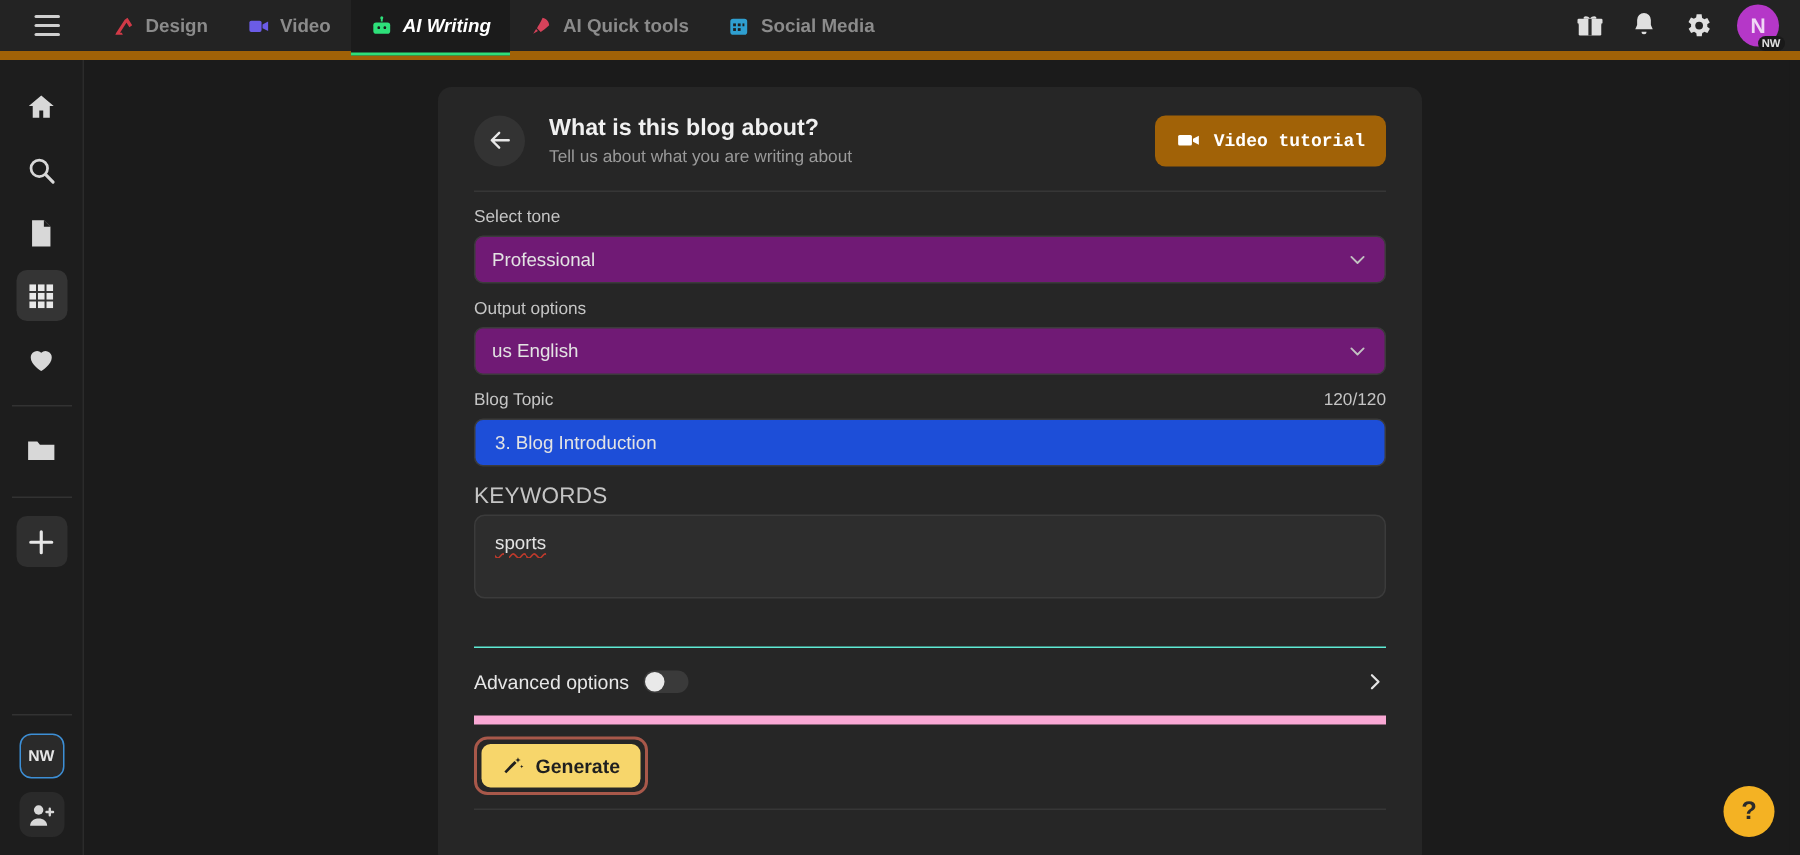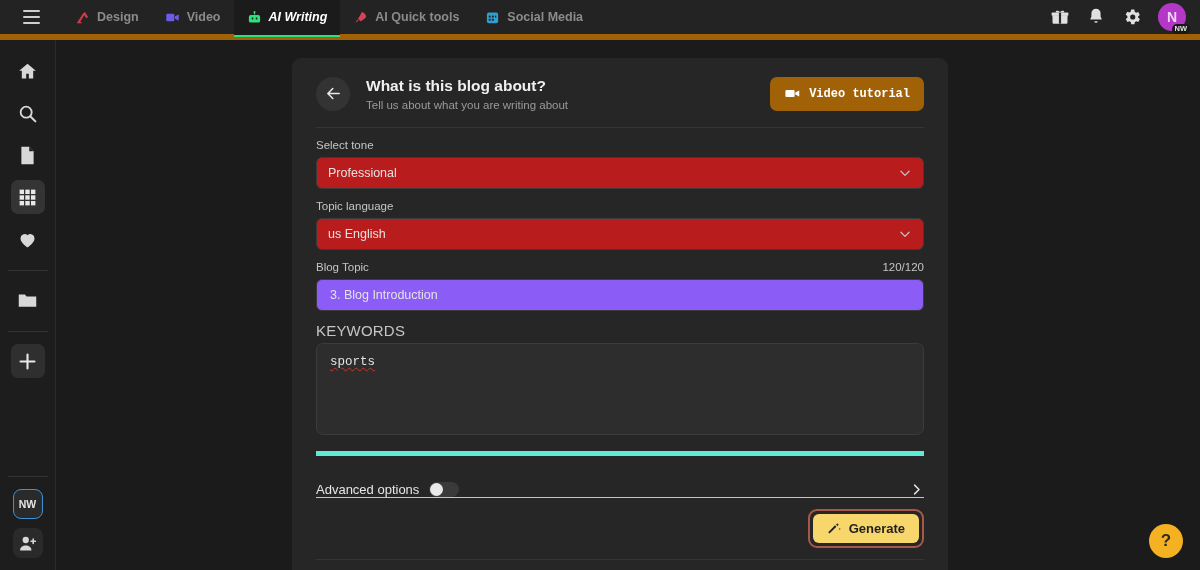--- a/index.html
+++ b/index.html
@@ -122,70 +122,70 @@
     font-family: Liberation Mono, monospace;
   }
 
   .field { padding-top: 11px; }
   .field-label {
     font-size: 11.5px; color: #c5c5c5; margin-bottom: 6px;
     display: flex; align-items: baseline;
   }
   .field-label .counter { margin-left: auto; font-size: 11.5px; color: #c5c5c5; }
   .select-box {
-    height: 32px; background: #b91c1c;
+    height: 32px; background: #701a75;
     border: 1px solid #3b3b3b; border-radius: 6px;
     display: flex; align-items: center;
     padding: 0 11px;
     font-size: 12.5px; color: #e3e3e3;
     cursor: pointer;
   }
   .select-box .chev { margin-left: auto; display: block; }
   .text-input {
-    height: 32px; background: #8b5cf6;
+    height: 32px; background: #1d4ed8;
     border: 1px solid #3b3b3b; border-radius: 6px;
     display: flex; align-items: center; padding: 0 13px;
     font-size: 12.5px; color: #e3e3e3; cursor: text;
   }
   .kw-label { font-size: 15px; color: #c5c5c5; margin-bottom: 4px; letter-spacing: .2px; }
   .textarea {
-    height: 92px; background: #2d2d2d;
+    height: 56px; background: #2d2d2d;
     border: 1px solid #3b3b3b; border-radius: 7px;
     padding: 11px 13px;
-    font-size: 12.5px; color: #e3e3e3; cursor: text; font-family: Liberation Mono, monospace;
+    font-size: 12.5px; color: #e3e3e3; cursor: text;
   }
   .spell {
     text-decoration: underline;
     text-decoration-style: wavy;
     text-decoration-color: #c0392b;
     text-decoration-thickness: 1px;
     text-underline-offset: 2px;
   }
 
   .adv-row {
-    margin-top: 16px; border-top: 5px solid #5eead4;
-    height: 46px; display: flex; align-items: flex-end;
+    margin-top: 32px; border-top: 1px solid #5eead4;
+    height: 46px; display: flex; align-items: center;
     cursor: pointer;
   }
   .adv-label { font-size: 13px; color: #e6e6e6; }
   .toggle {
     width: 30px; height: 15px; border-radius: 8px;
     background: #3a3a3a; margin-left: 10px;
     position: relative; cursor: pointer; flex: 0 0 auto;
   }
   .toggle .knob {
     position: absolute; left: 1px; top: 1px;
     width: 13px; height: 13px; border-radius: 50%;
     background: #e9e9e9;
   }
   .adv-chev { margin-left: auto; display: block; }
 
   .gen-row {
-    border-top: 1px solid #f9a8d4;
-    height: 62px; display: flex; align-items: center; justify-content: flex-end;
+    border-top: 6px solid #f9a8d4;
+    height: 62px; display: flex; align-items: center; 
   }
   .gen-focus {
     border: 2px solid #a8584a; border-radius: 9px; padding: 3px;
     display: inline-flex;
   }
   .gen-btn {
     background: #f7d66b; border-radius: 6px; border: none;
     height: 29px; padding: 0 14px;
     display: flex; align-items: center; gap: 7px;
     color: #1f1f1f; font-size: 13px; font-weight: bold;
@@ -388,21 +388,21 @@
     <div class="field-label">Select tone</div>
     <div class="select-box">
       <span>Professional</span>
       <svg class="chev" width="14" height="14" viewBox="0 0 24 24">
         <path d="M5 9l7 7 7-7" stroke="#c2c2c2" stroke-width="2.1" fill="none" stroke-linecap="round" stroke-linejoin="round"></path>
       </svg>
     </div>
   </div>
 
   <div class="field">
-    <div class="field-label">Topic language</div>
+    <div class="field-label">Output options</div>
     <div class="select-box">
       <span>us English</span>
       <svg class="chev" width="14" height="14" viewBox="0 0 24 24">
         <path d="M5 9l7 7 7-7" stroke="#c2c2c2" stroke-width="2.1" fill="none" stroke-linecap="round" stroke-linejoin="round"></path>
       </svg>
     </div>
   </div>
 
   <div class="field">
     <div class="field-label">

